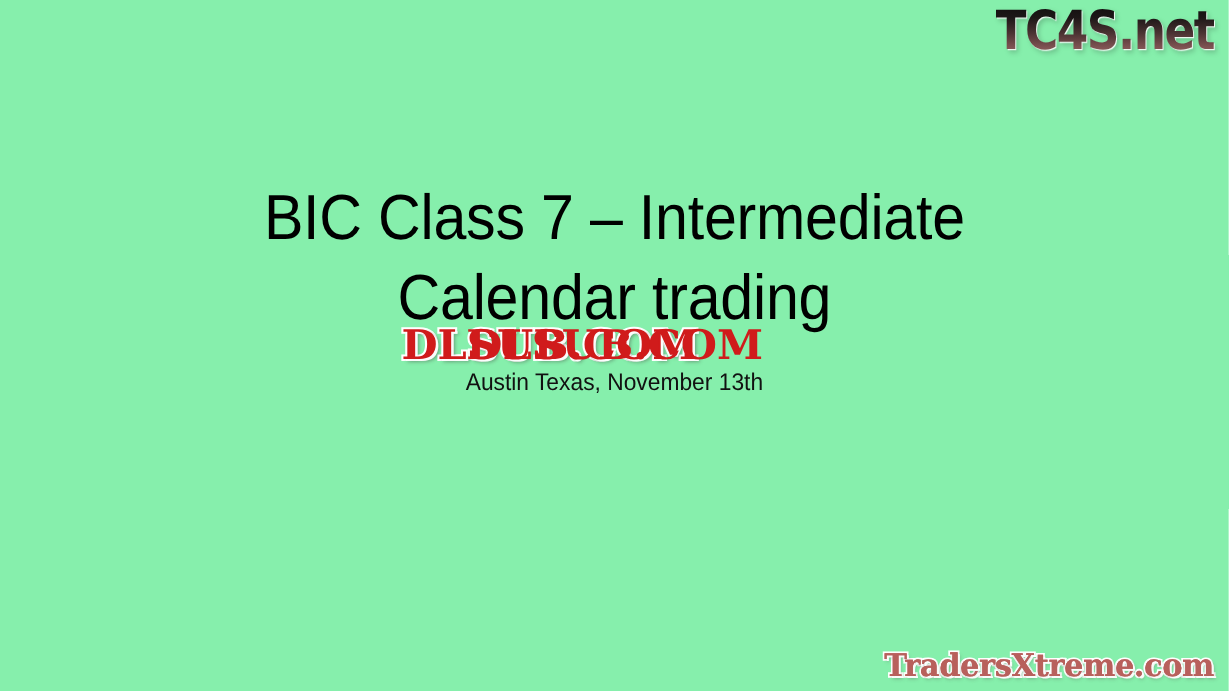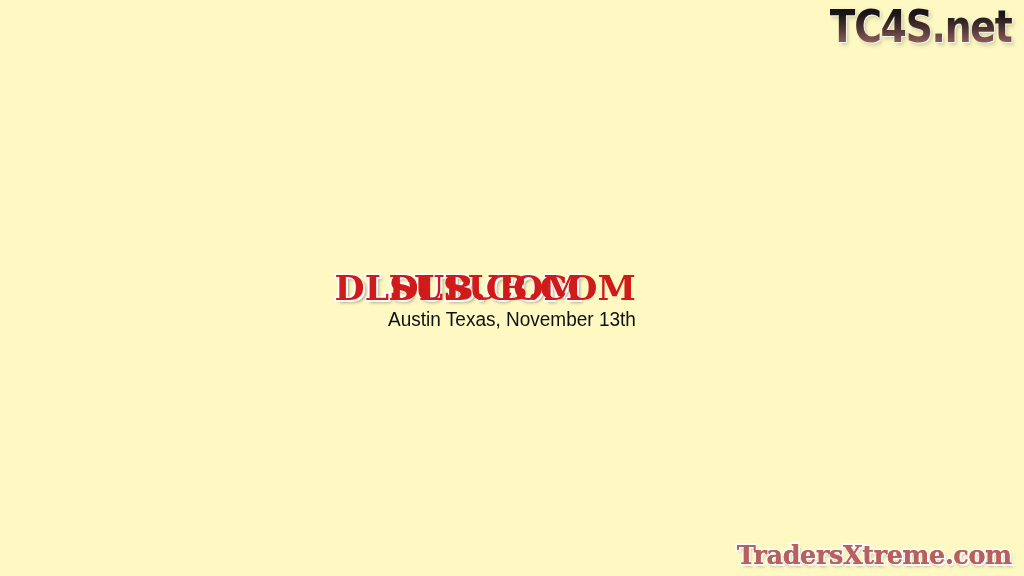--- a/index.html
+++ b/index.html
@@ -5,21 +5,21 @@
   html, body {
     margin: 0;
     padding: 0;
     background: #ffffff;
   }
 
   #slide-root {
     position: relative;
     width: 1024px;
     height: 576px;
-    background: #fef9c3;
+    background: #86efac;
     overflow: hidden;
     font-family: "Liberation Sans", sans-serif;
   }
 
   
   #title-block {
     position: absolute;
     left: 0;
     top: 148px;
     width: 1024px;
@@ -177,20 +177,24 @@
     transform: scaleX(0.98);
   }
 </style>
 </head>
 <body>
 
 <div id="slide-root">
 
   <div id="tc4s-logo">TC4S.net</div>
 
+  <div id="title-block">
+    <h1 id="slide-title">BIC Class 7 – Intermediate
+Calendar trading</h1>
+  </div>
 
   <div id="slide-subtitle">Austin Texas, November 13th</div>
 
   <div id="dlsub-watermark">
     <span class="wm-text">DLSUB.COM</span>
     <div class="wm-fill">
       <span>DLSUB.COM</span>
     </div>
   </div>
 

